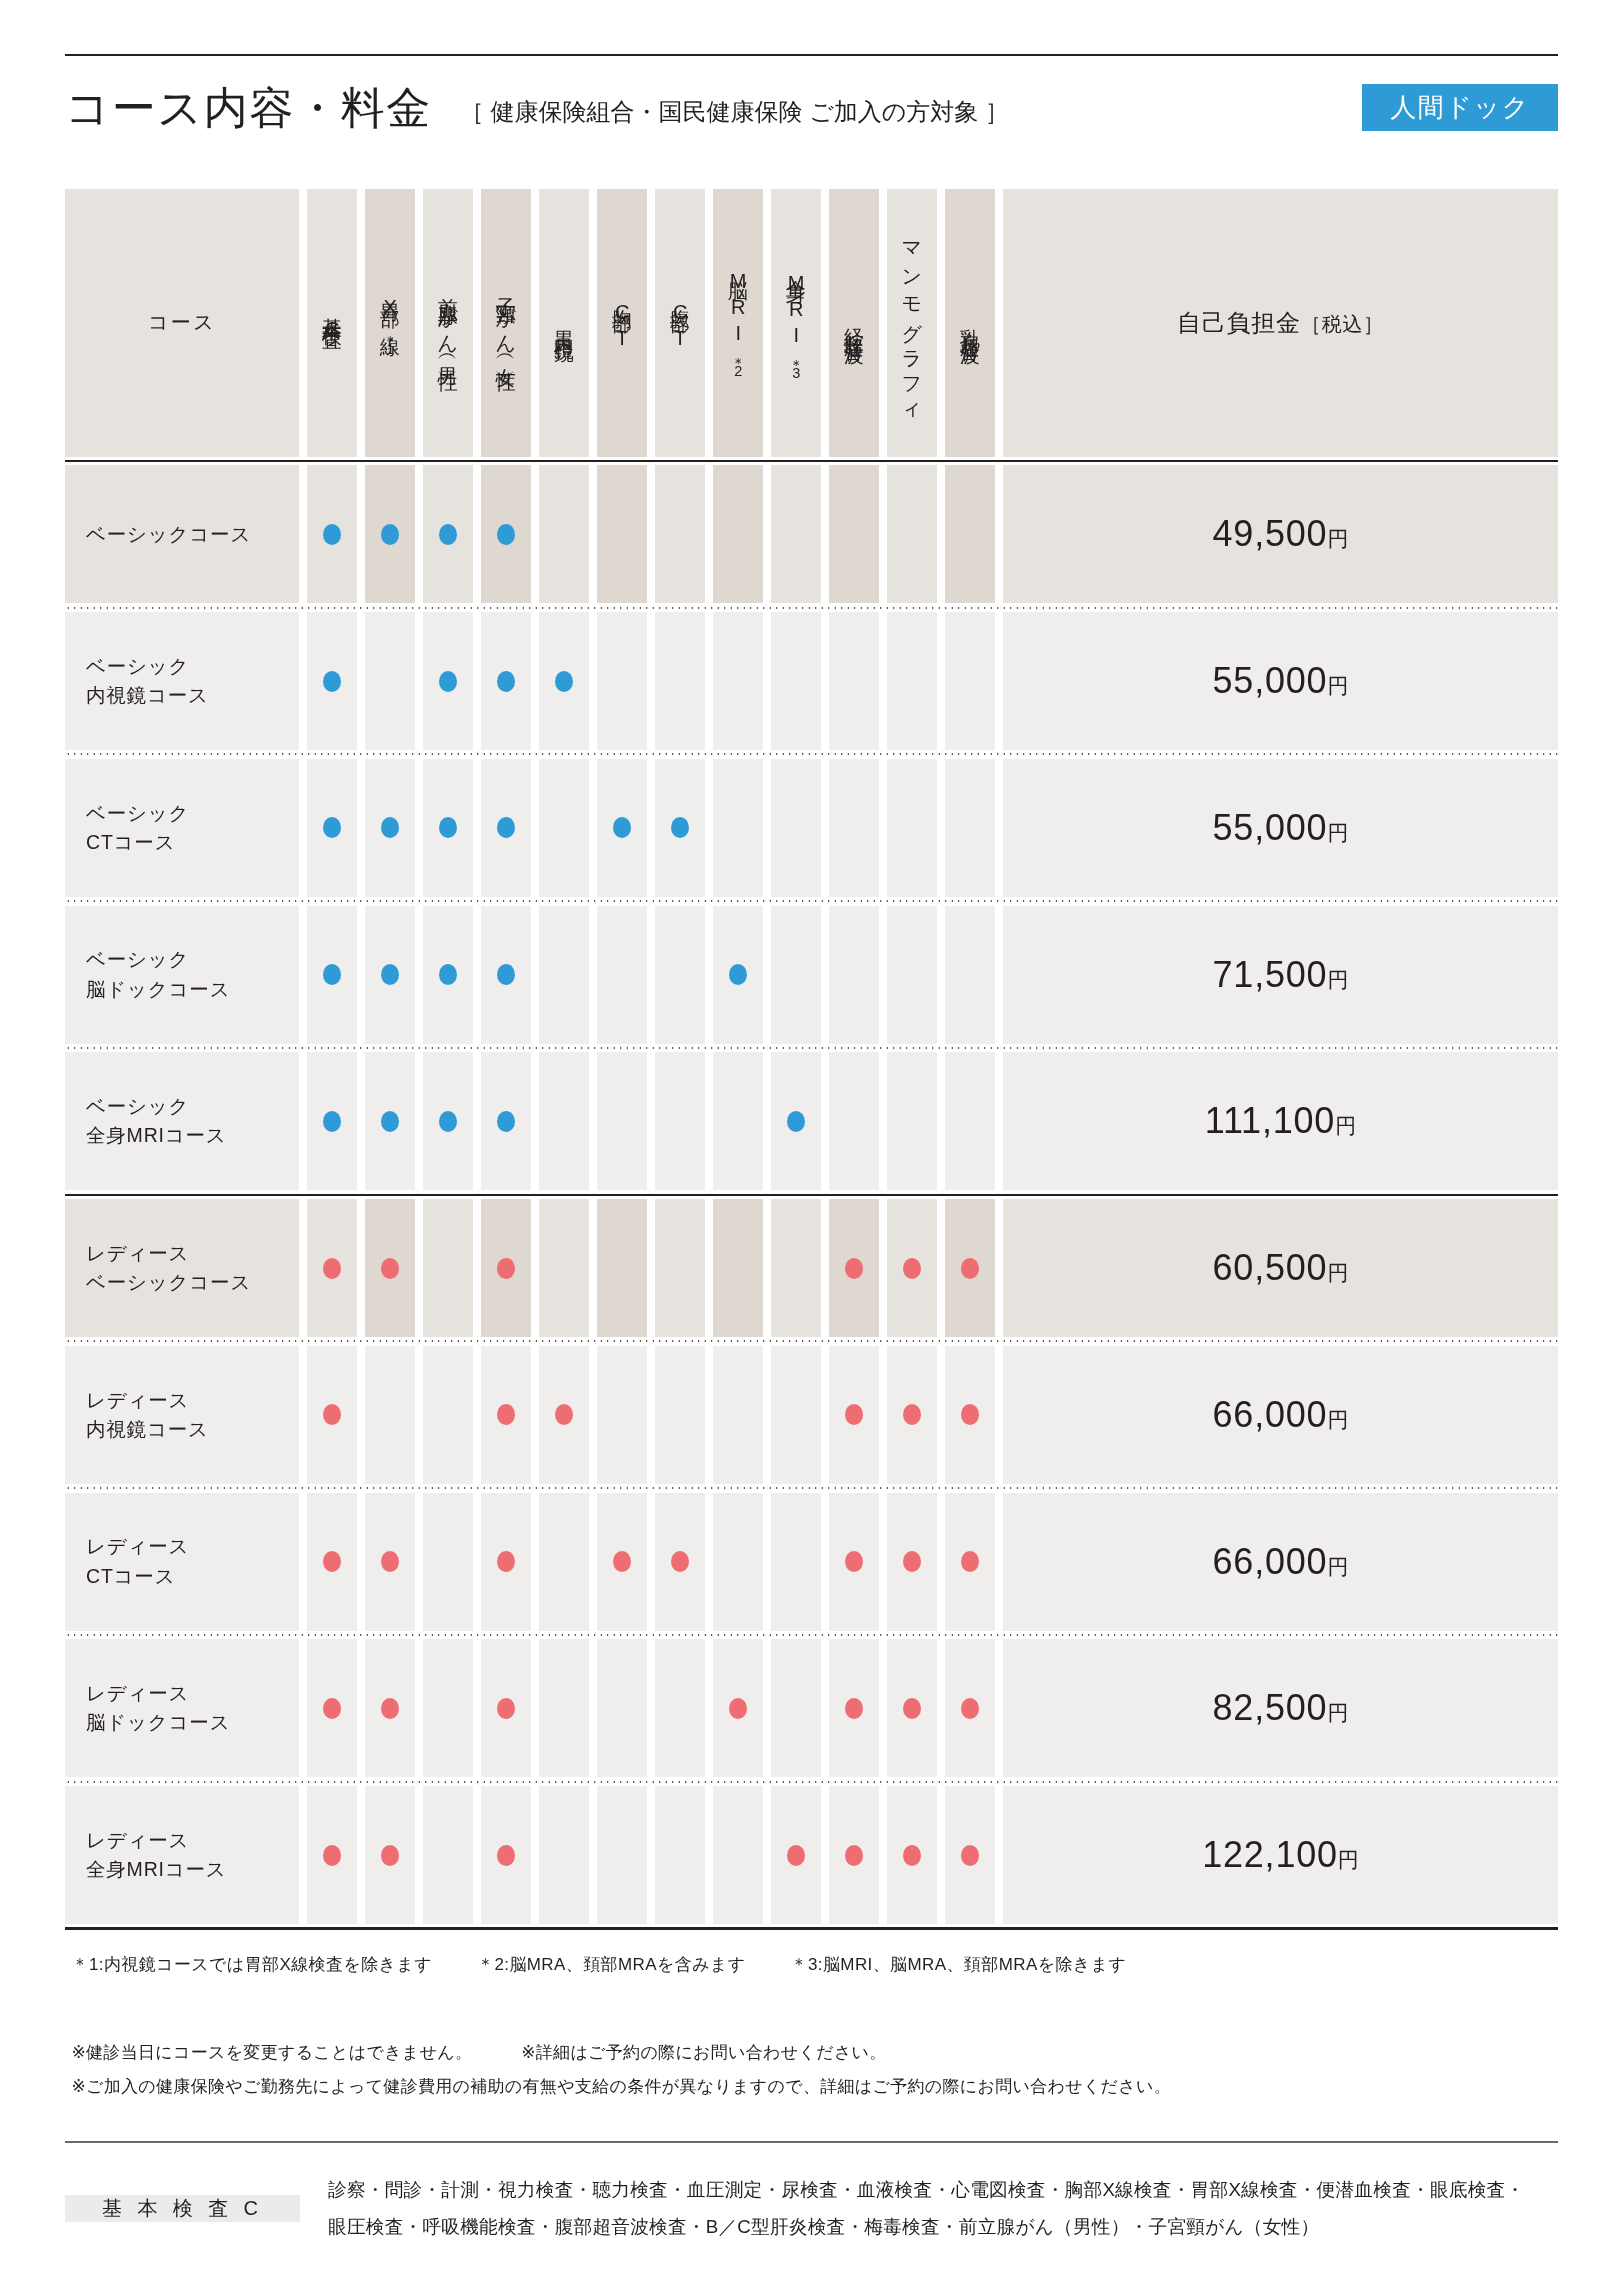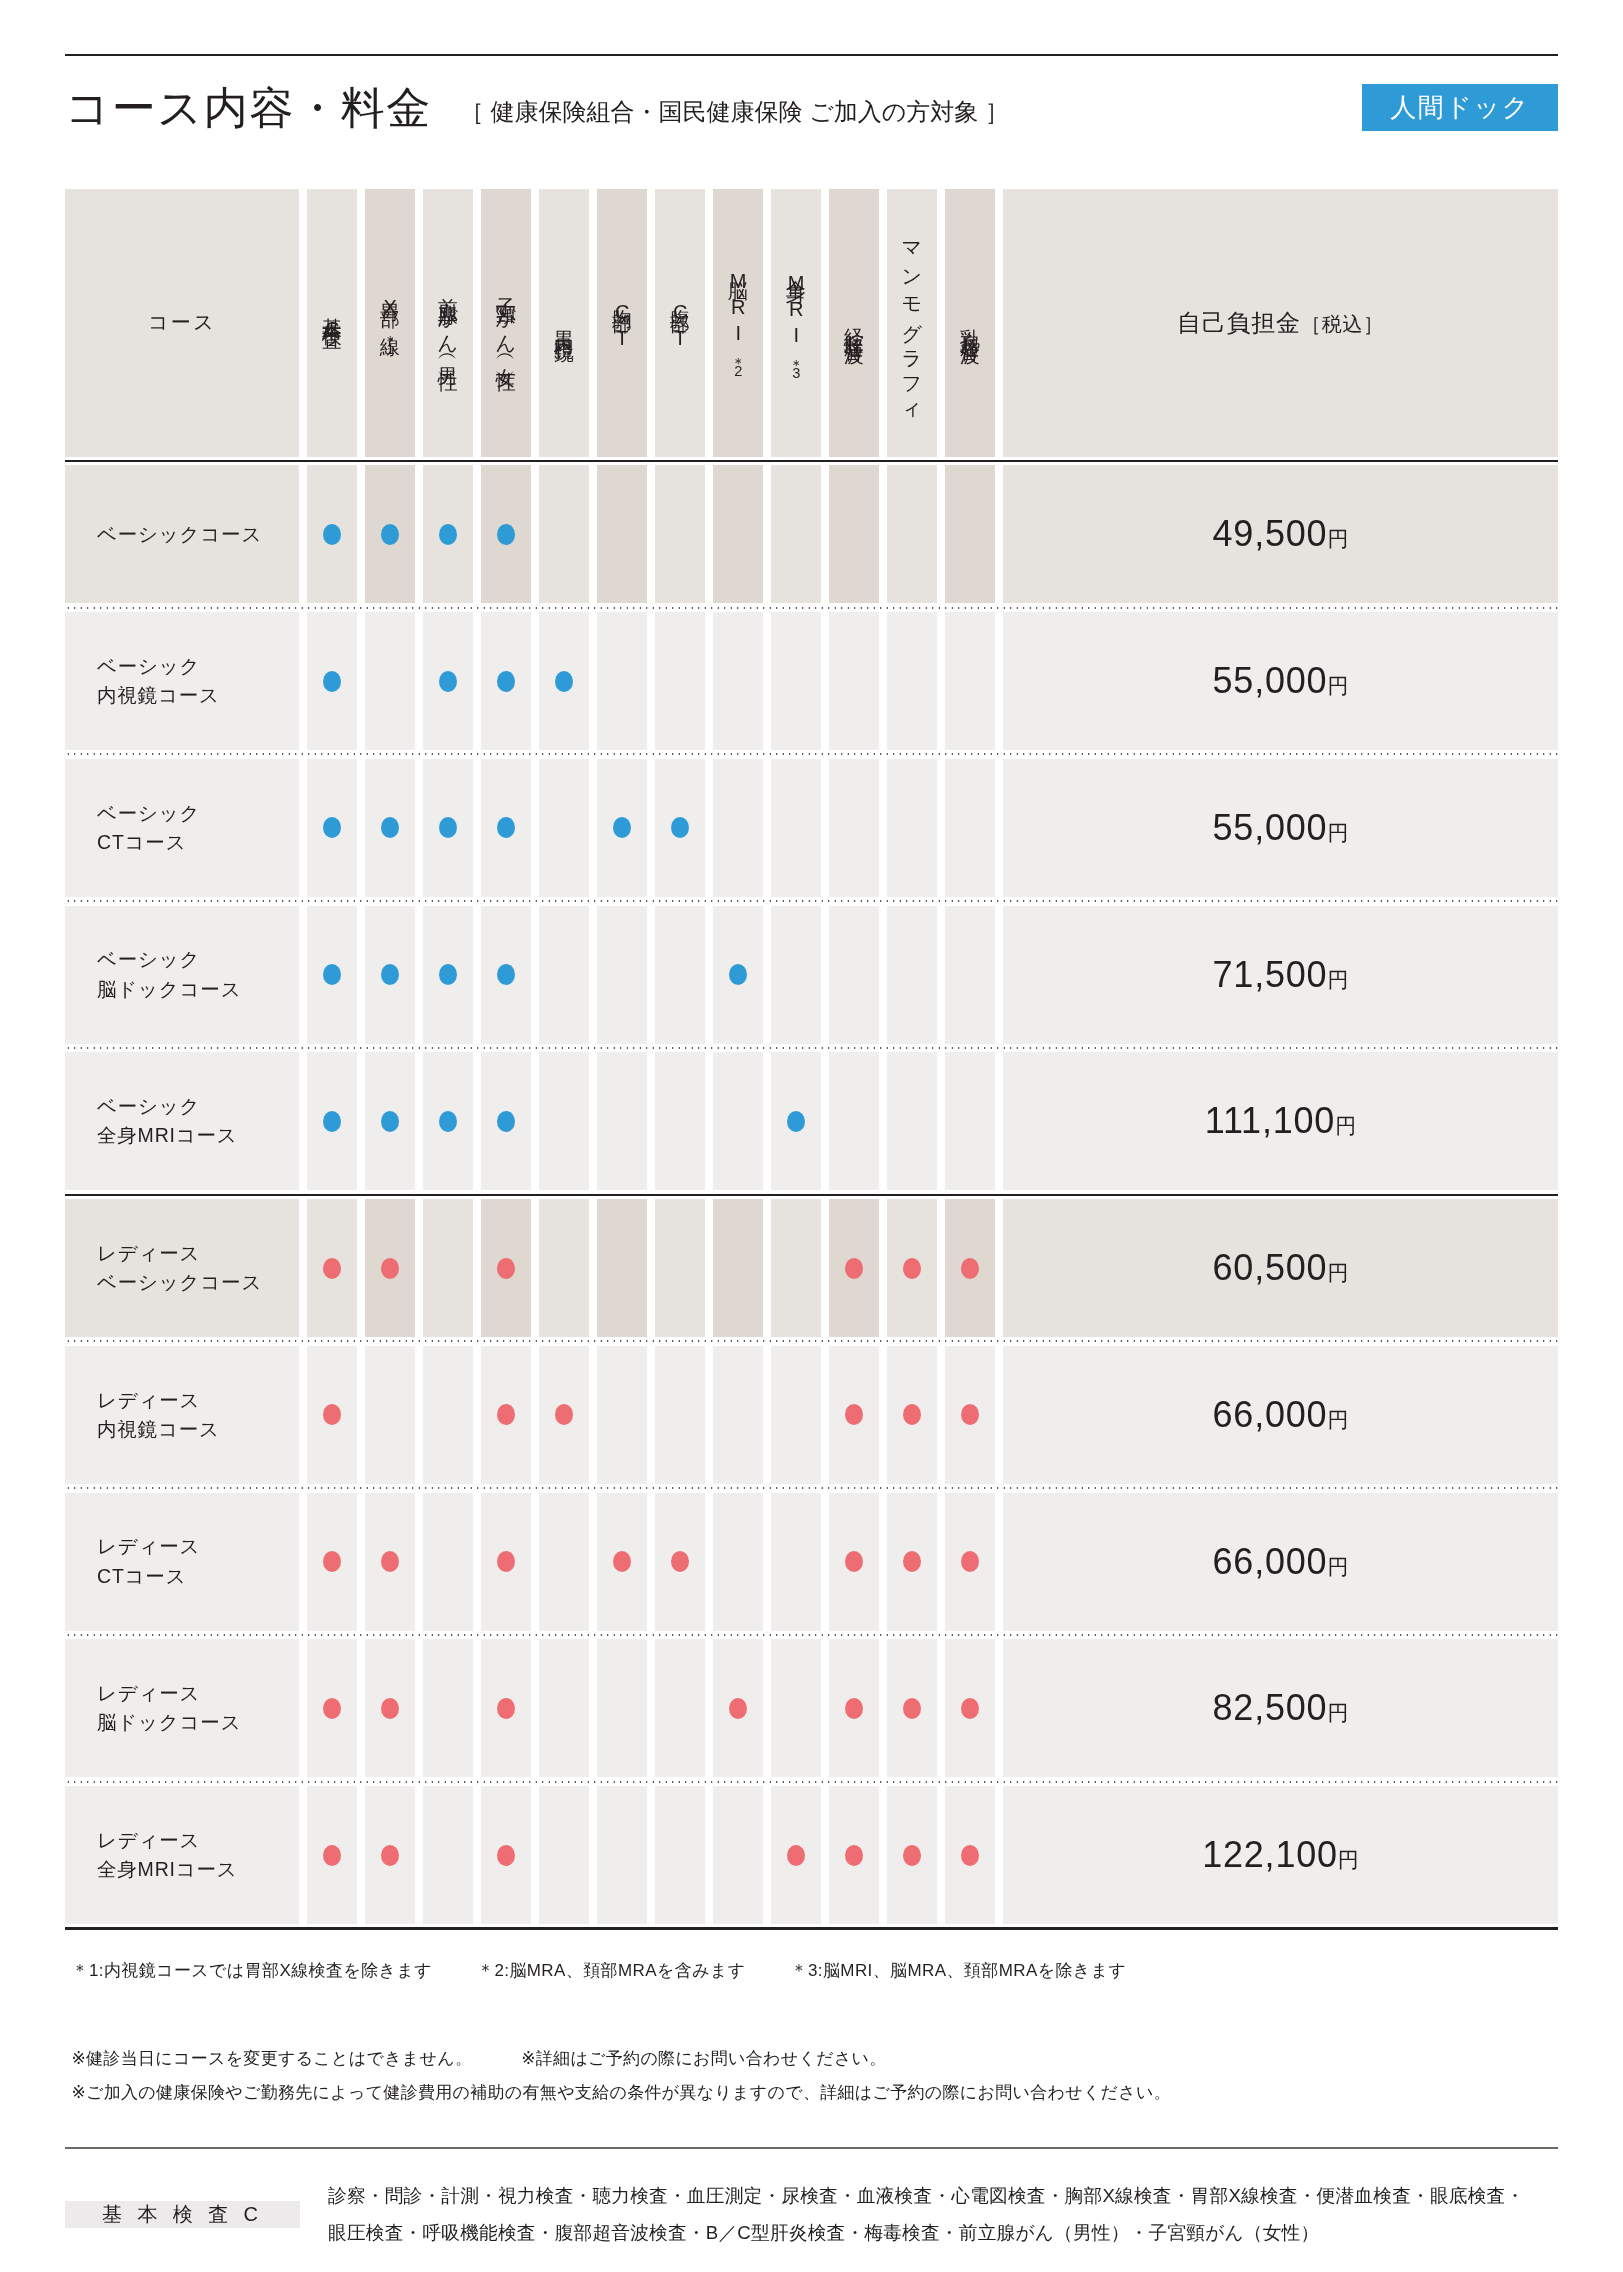--- a/index.html
+++ b/index.html
@@ -52,31 +52,30 @@
   .vhead .ast{font-size:14.6px;letter-spacing:0;}
   .hprice{font-size:24px;letter-spacing:0.8px;}
   .hprice .sm{font-size:20px;}
 
   
   .drow{height:138px;}
   .drow .cell{display:flex;align-items:center;}
   .course-name{
     font-size:19.5px;line-height:1.5;letter-spacing:0.8px;padding-left:21px;
     white-space:pre-line;
-    margin-left:11px;
   }
   .drow .c-mark{justify-content:center;}
   .dot{width:18px;height:21px;border-radius:50%;display:block;}
   .dot.blue{background:#2e9bd6;}
   .dot.pink{background:#ee6d73;}
   .price{width:100%;text-align:center;font-size:36px;letter-spacing:0.8px;font-weight:400;}
   .price .yen{font-size:21px;letter-spacing:0;}
 
   
-  .footnotes{margin-top:29px;font-size:17px;letter-spacing:0.4px;display:flex;gap:45px;padding-left:6.5px;}
+  .footnotes{margin-top:23px;font-size:17px;letter-spacing:0.4px;display:flex;gap:45px;padding-left:6.5px;}
   .notes{margin-top:60px;font-size:17px;line-height:2.0;letter-spacing:0.3px;padding-left:6.5px;}
   .notes .n-inline{margin-right:44px;}
 
   
   .basic-rule{height:2.4px;background:#6d6a66;margin-top:37px;}
   .basic{display:flex;align-items:center;margin-top:13px;}
   .basic-label{
     width:235px;flex:0 0 235px;background:#eceaea;display:flex;align-items:center;justify-content:center;
     font-size:20px;letter-spacing:4.9px;
   }

